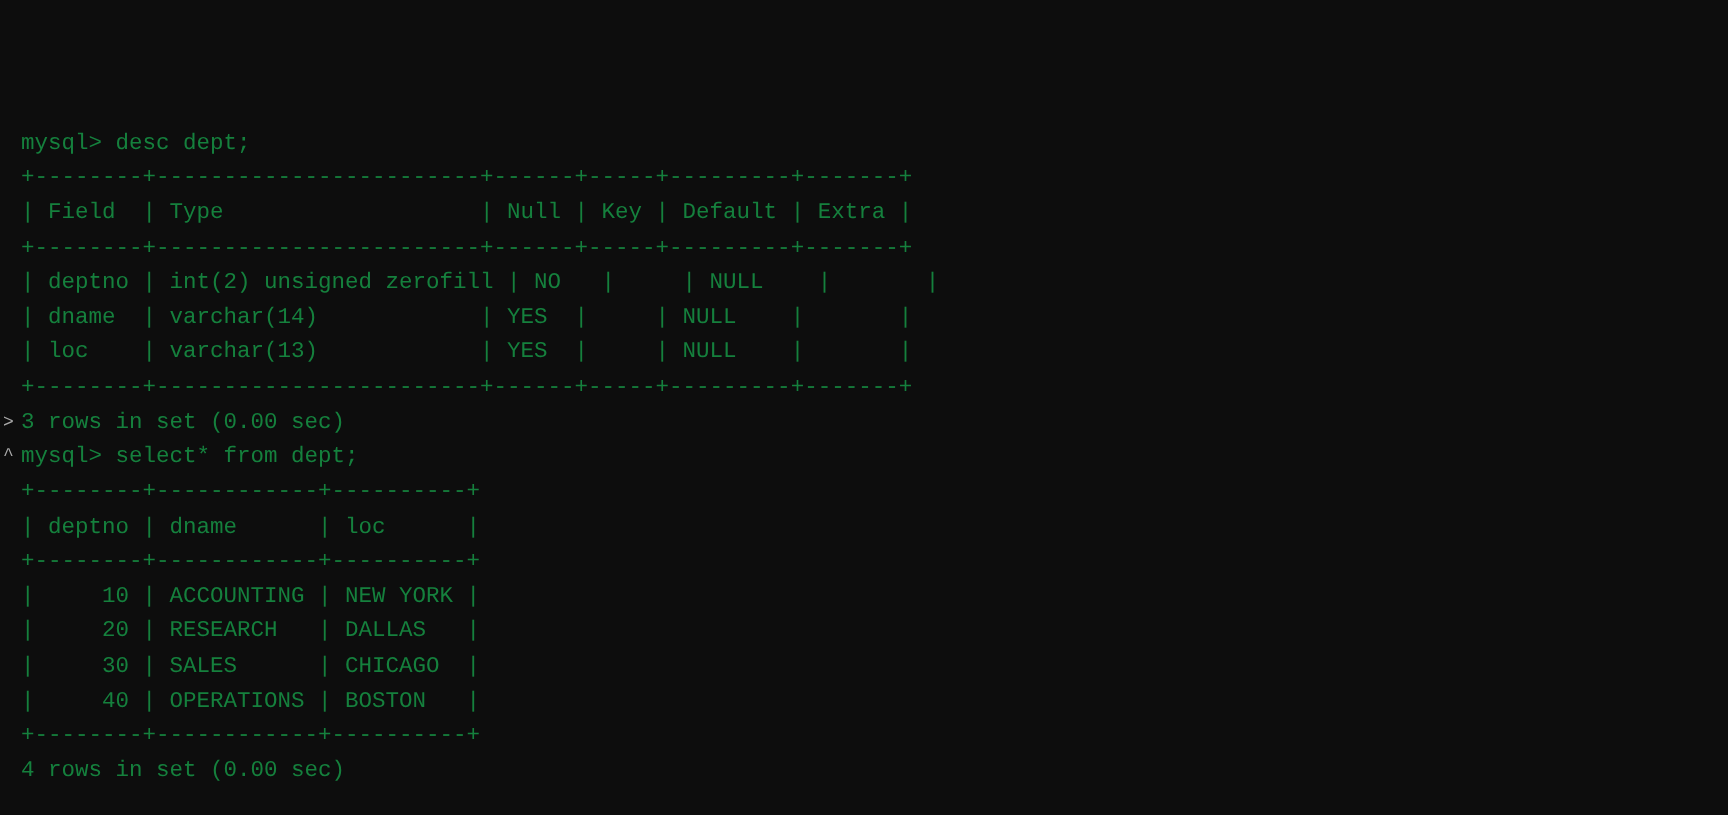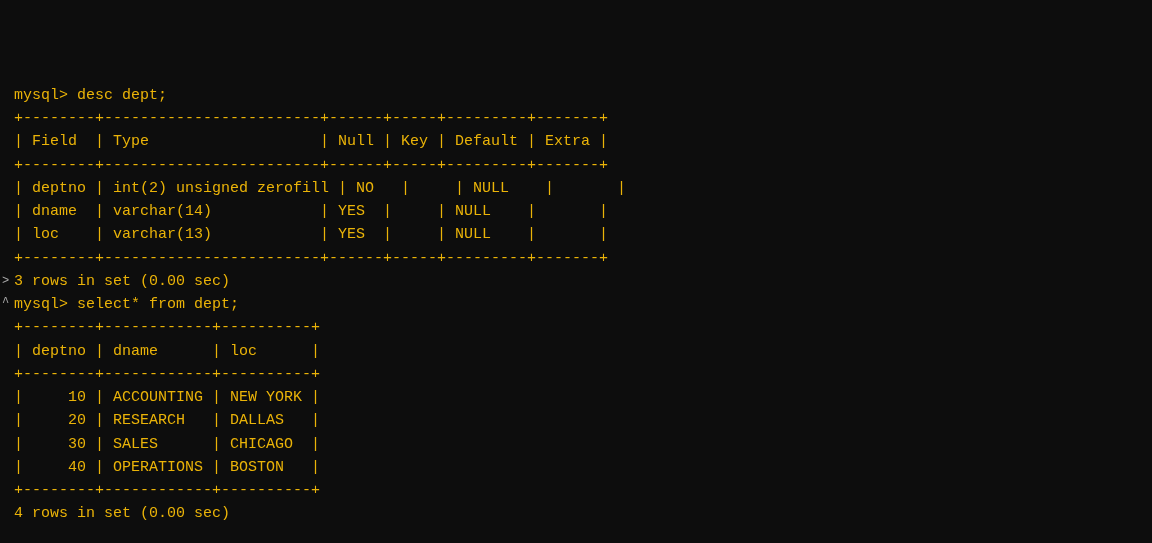--- a/index.html
+++ b/index.html
@@ -13,21 +13,21 @@
       height: 543px;
       overflow: hidden;
       position: relative;
     }
     .terminal {
       padding: 14px 30px 14px 14px;
       white-space: pre;
       position: relative;
     }
     .terminal-content {
-      color: #eab308;
+      color: #15803d;
     }
     .side-arrows {
       position: absolute;
       left: 0;
       top: 50%;
       transform: translateY(-50%);
       display: flex;
       flex-direction: column;
       align-items: center;
       color: #aaaaaa;

